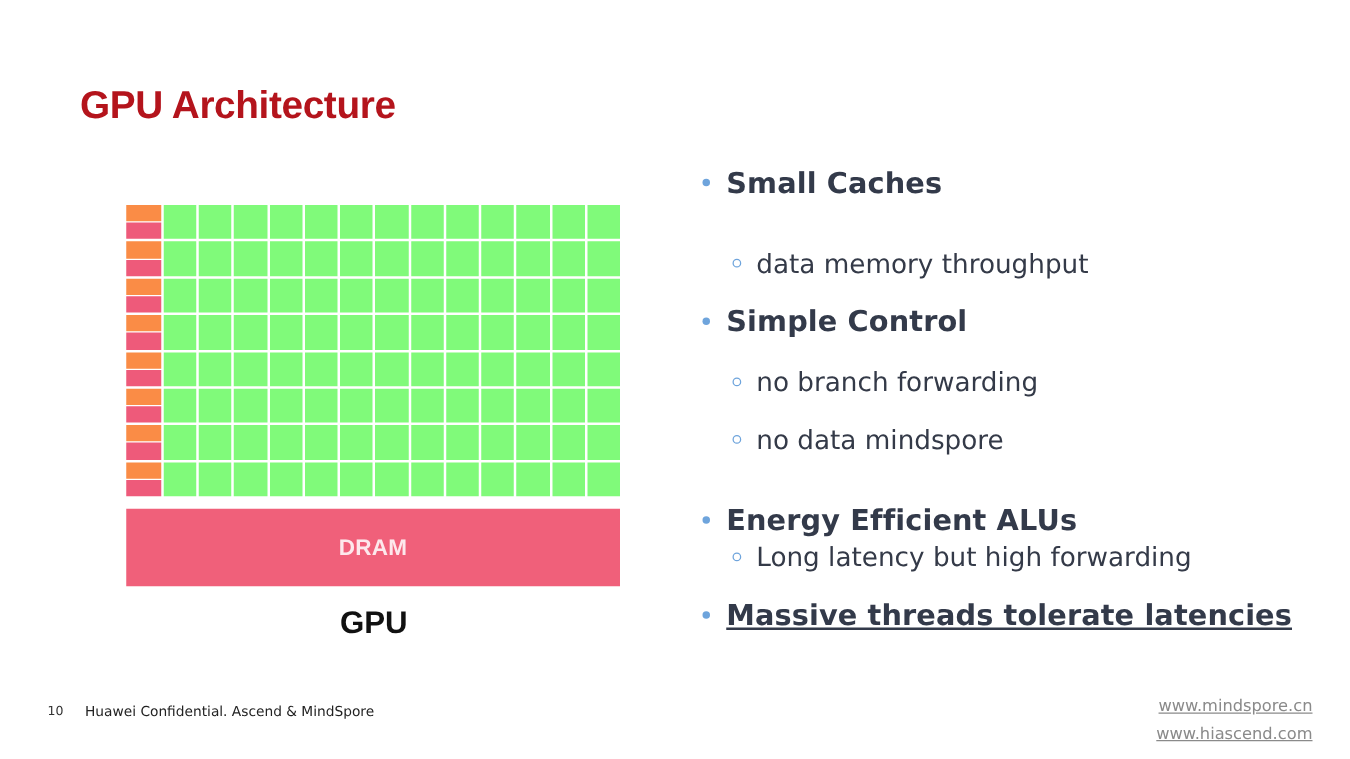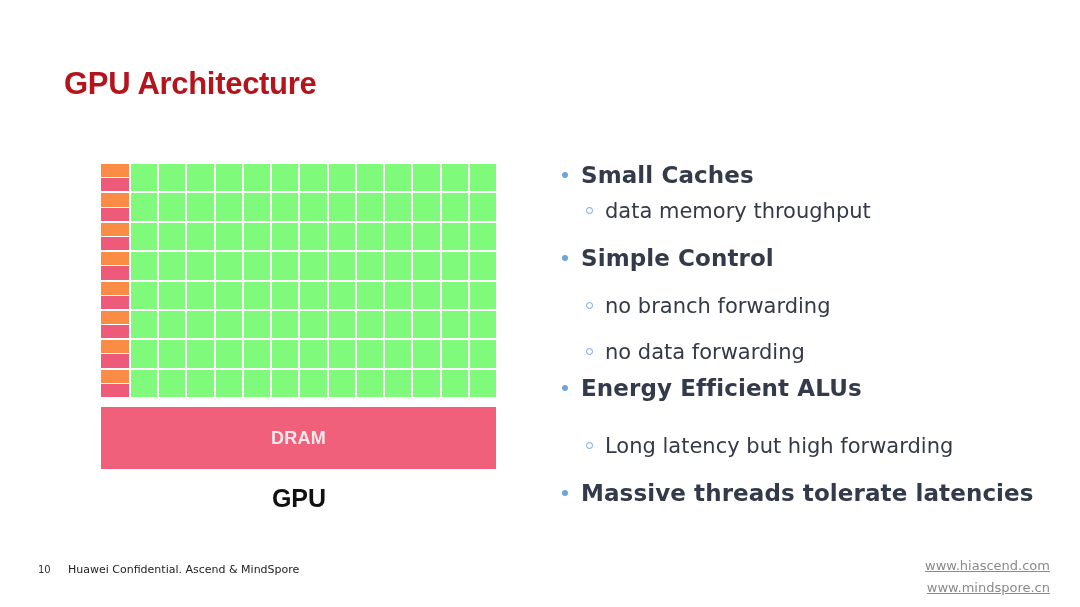--- a/index.html
+++ b/index.html
@@ -300,28 +300,28 @@
     <div class="alu-cell" style="background: rgb(128, 250, 122);"></div>
   </div>
 
 <div class="dram">
   <span>DRAM</span>
 </div>
 
 <div class="gpu-label">GPU</div>
 
 <div class="bullets" id="bullets">
-    <div class="bullet level-1" style="top: 162px;"><span class="marker"></span><span>Small Caches</span></div>
+    <div class="bullet level-1" style="top: 134px;"><span class="marker"></span><span>Small Caches</span></div>
     <div class="bullet level-2" style="top: 199px;"><span class="marker"></span><span>data memory throughput</span></div>
     <div class="bullet level-1" style="top: 245px;"><span class="marker"></span><span>Simple Control</span></div>
     <div class="bullet level-2" style="top: 294px;"><span class="marker"></span><span>no branch forwarding</span></div>
-    <div class="bullet level-2" style="top: 340px;"><span class="marker"></span><span>no data forwarding</span></div>
-    <div class="bullet level-1" style="top: 375px;"><span class="marker"></span><span>Energy Efficient ALUs</span></div>
+    <div class="bullet level-2" style="top: 340px;"><span class="marker"></span><span>no data mindspore</span></div>
+    <div class="bullet level-1" style="top: 404px;"><span class="marker"></span><span>Energy Efficient ALUs</span></div>
     <div class="bullet level-2" style="top: 434px;"><span class="marker"></span><span>Long latency but high forwarding</span></div>
-    <div class="bullet level-1" style="top: 480px;"><span class="marker"></span><span>Massive threads tolerate latencies</span></div>
+    <div class="bullet level-1" style="top: 480px; text-decoration: underline;"><span class="marker"></span><span>Massive threads tolerate latencies</span></div>
   </div>
 
 <div class="page-number">10</div>
 <div class="footer-text">Huawei Confidential. Ascend &amp; MindSpore</div>
 <div class="footer-links">
+  <a>www.mindspore.cn</a>
   <a>www.hiascend.com</a>
-  <a>www.mindspore.cn</a>
 </div>
 
 </body></html>

